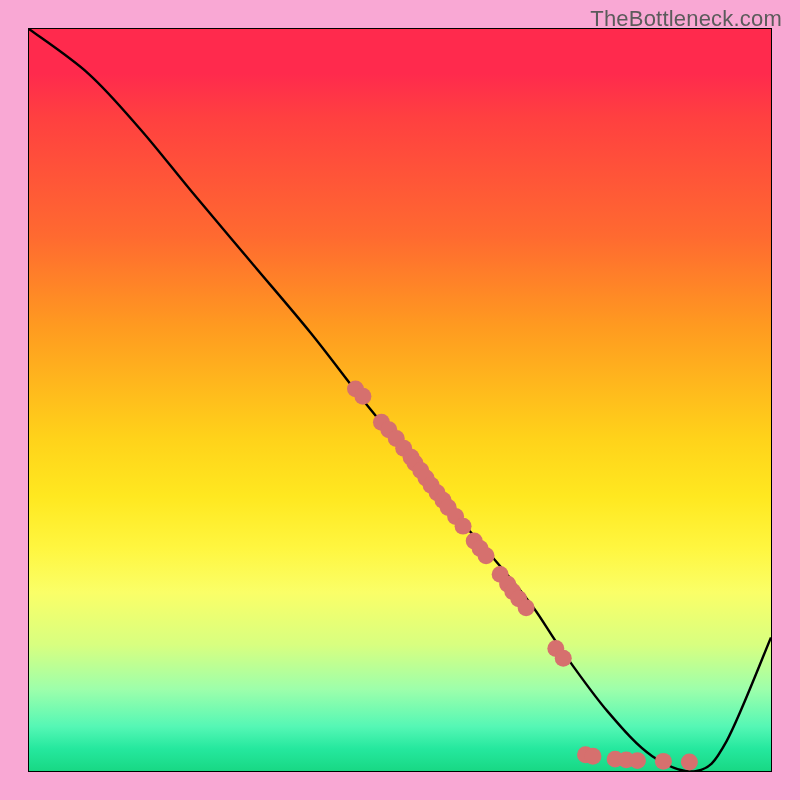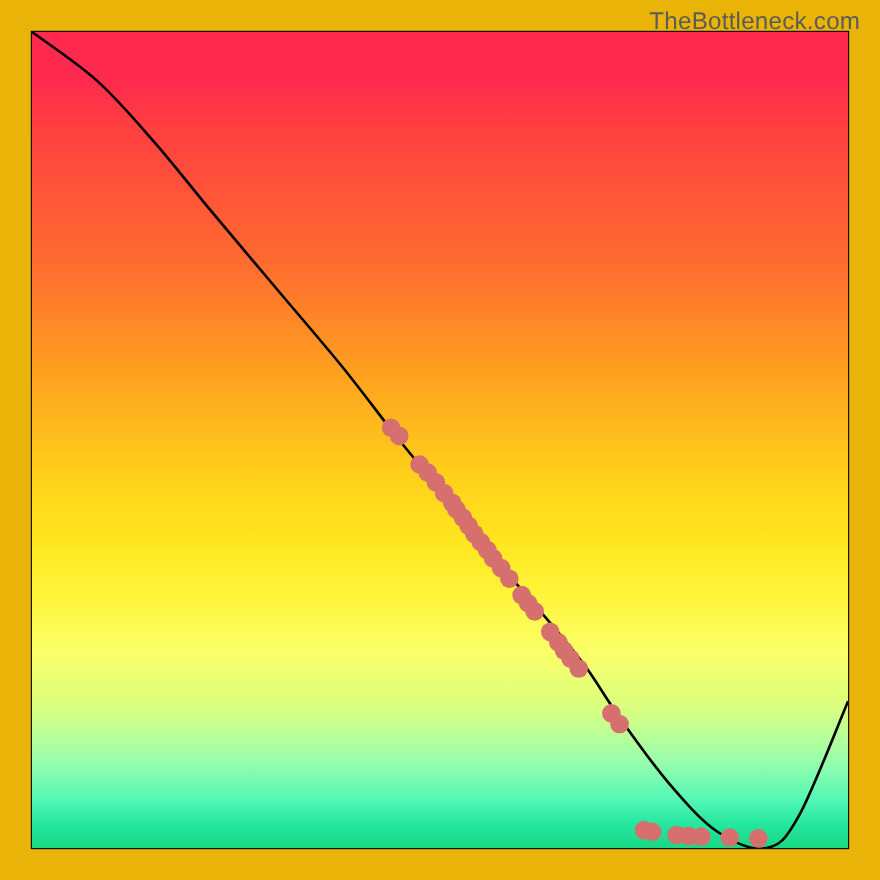--- a/index.html
+++ b/index.html
@@ -7,21 +7,21 @@
     padding: 0;
     width: 800px;
     height: 800px;
     overflow: hidden;
     font-family: Arial, Helvetica, sans-serif;
   }
   .chart-container {
     position: relative;
     width: 800px;
     height: 800px;
-    background: #eab308;
+    background: #f9a8d4;
   }
   .plot-area {
     position: absolute;
     left: 28px;
     top: 28px;
     width: 744px;
     height: 744px;
     background: linear-gradient(to bottom,
       #ff2a4d 0%,
       #ff2a4d 6%,

